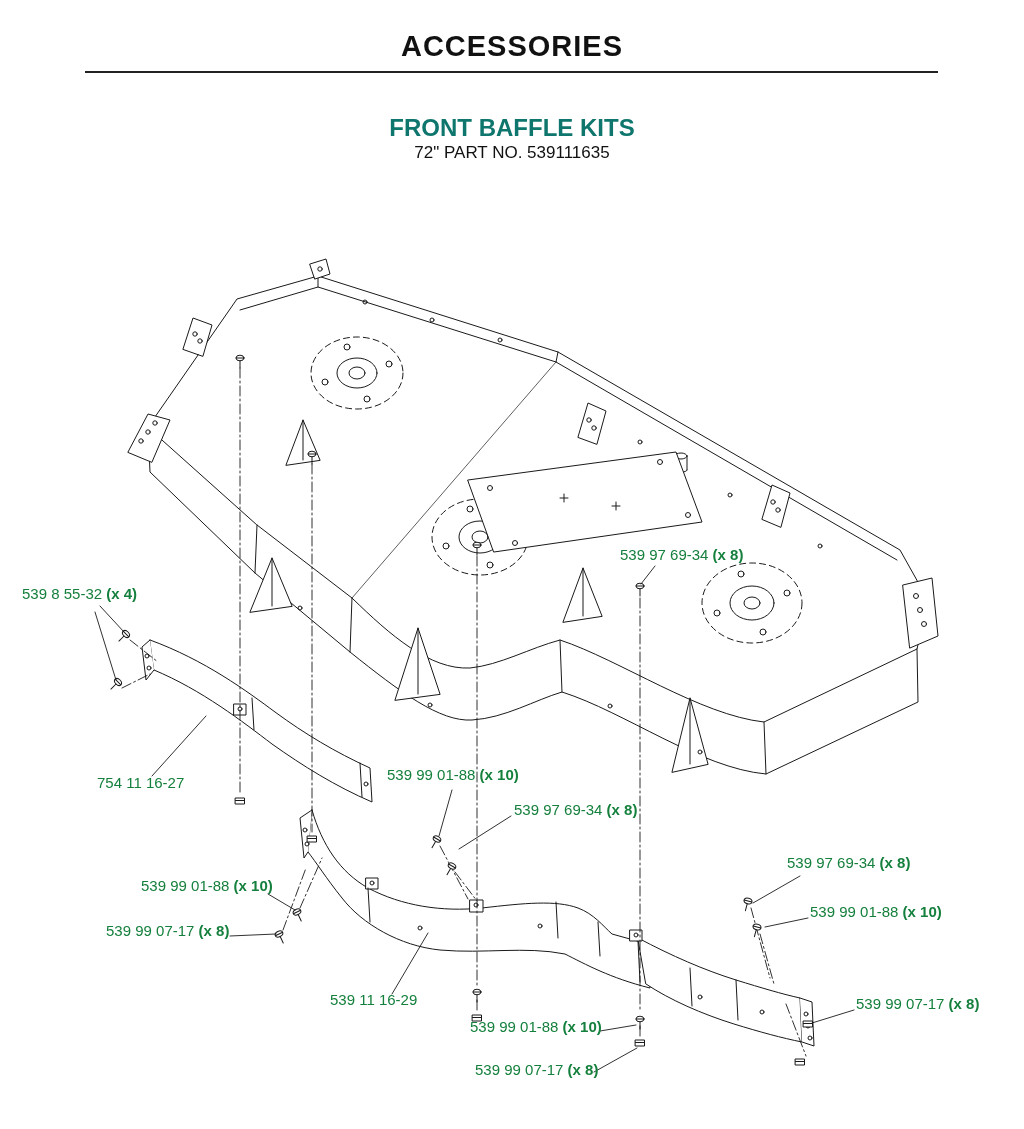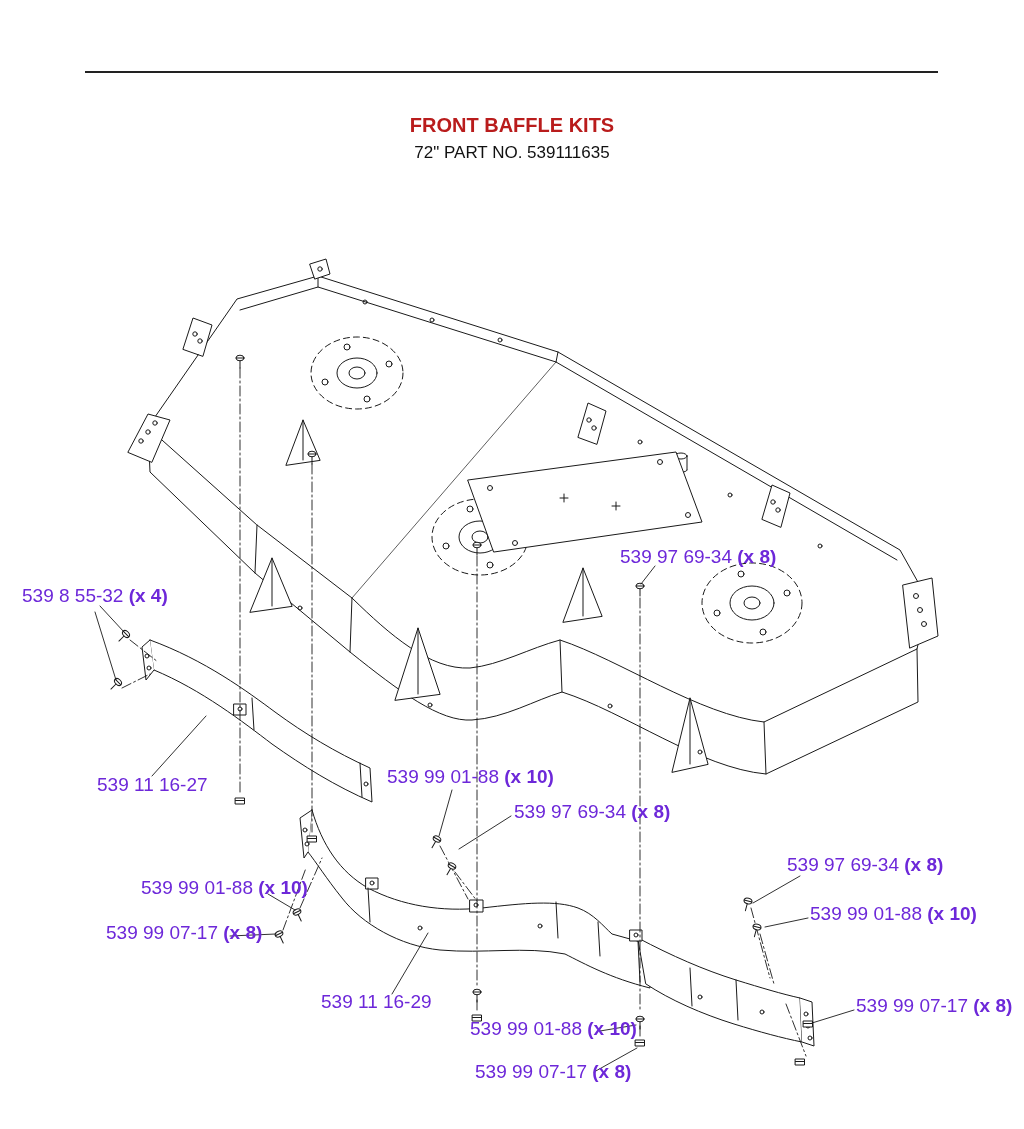--- a/index.html
+++ b/index.html
@@ -4,40 +4,41 @@
 <style>
   * { margin:0; padding:0; box-sizing:border-box; }
   html,body { background:#ffffff; }
   body { font-family:"Liberation Sans", sans-serif; color:#000; }
   .page { position:relative; width:1024px; height:1129px; background:#fff; overflow:hidden; }
 
   .title { position:absolute; top:30px; left:0; width:100%; text-align:center;
            font-size:29px; font-weight:700; letter-spacing:1px; color:#111; }
   .rule  { position:absolute; top:71px; left:85px; width:853px; border-top:2px solid #222; }
   .kit-title { position:absolute; top:114px; left:0; width:100%; text-align:center;
-               font-size:20px; font-weight:700; color:#b91c1c; }
+               font-size:24px; font-weight:700; color:#0f766e; }
   .kit-part  { position:absolute; top:143px; left:0; width:100%; text-align:center;
                font-size:17px; color:#111; }
 
   svg.diagram { position:absolute; left:0; top:0; width:1024px; height:1129px; }
 
   .ln { stroke:#1a1a1a; stroke-width:1; fill:none; stroke-linecap:round; stroke-linejoin:round; }
   .dash5   { stroke-dasharray:6 4; }
   .dashdot { stroke-dasharray:10 3 2 3; stroke-width:0.9; }
   .leader  { stroke-width:0.9; }
   .thin    { stroke-width:0.7; }
 
-  .label { position:absolute; font-size:19px; color:#6d28d9; white-space:nowrap; }
+  .label { position:absolute; font-size:15px; color:#15803d; white-space:nowrap; }
   .label b { font-weight:700; }
 </style>
 </head>
 <body>
 
 <div class="page">
 
+  <h1 class="title">ACCESSORIES</h1>
   <div class="rule"></div>
   <h2 class="kit-title">FRONT BAFFLE KITS</h2>
   <div class="kit-part">72" PART NO. 539111635</div>
 
   <svg class="diagram" viewBox="0 0 1024 1129">
     <defs>
       <g id="bolt" class="ln">
         <ellipse cx="0" cy="0" rx="4" ry="2.8" fill="#fff"></ellipse>
         <line x1="-4" y1="0" x2="4" y2="0"></line>
         <line x1="0" y1="2.8" x2="0" y2="10"></line>
@@ -281,24 +282,24 @@
       <path d="M392,994 L428,933"></path>
       <path d="M854,1010 L812,1023"></path>
       <path d="M600,1031 L636,1025"></path>
       <path d="M594,1072 L637,1048"></path>
     </g>
   </svg>
 
   <div class="label" style="left:22px;  top:585px;"><span>539 8 55-32</span><b> (x 4)</b></div>
   <div class="label" style="left:620px; top:546px;"><span>539 97 69-34</span><b> (x 8)</b></div>
   <div class="label" style="left:387px; top:766px;"><span>539 99 01-88</span><b> (x 10)</b></div>
-  <div class="label" style="left:97px;  top:774px;"><span>539 11 16-27</span><b></b></div>
+  <div class="label" style="left:97px;  top:774px;"><span>754 11 16-27</span><b></b></div>
   <div class="label" style="left:514px; top:801px;"><span>539 97 69-34</span><b> (x 8)</b></div>
   <div class="label" style="left:787px; top:854px;"><span>539 97 69-34</span><b> (x 8)</b></div>
   <div class="label" style="left:141px; top:877px;"><span>539 99 01-88</span><b> (x 10)</b></div>
   <div class="label" style="left:810px; top:903px;"><span>539 99 01-88</span><b> (x 10)</b></div>
   <div class="label" style="left:106px; top:922px;"><span>539 99 07-17</span><b> (x 8)</b></div>
-  <div class="label" style="left:321px; top:991px;"><span>539 11 16-29</span><b></b></div>
+  <div class="label" style="left:330px; top:991px;"><span>539 11 16-29</span><b></b></div>
   <div class="label" style="left:856px; top:995px;"><span>539 99 07-17</span><b> (x 8)</b></div>
   <div class="label" style="left:470px; top:1018px;"><span>539 99 01-88</span><b> (x 10)</b></div>
   <div class="label" style="left:475px; top:1061px;"><span>539 99 07-17</span><b> (x 8)</b></div>
 
 </div>
 
 </body></html>

